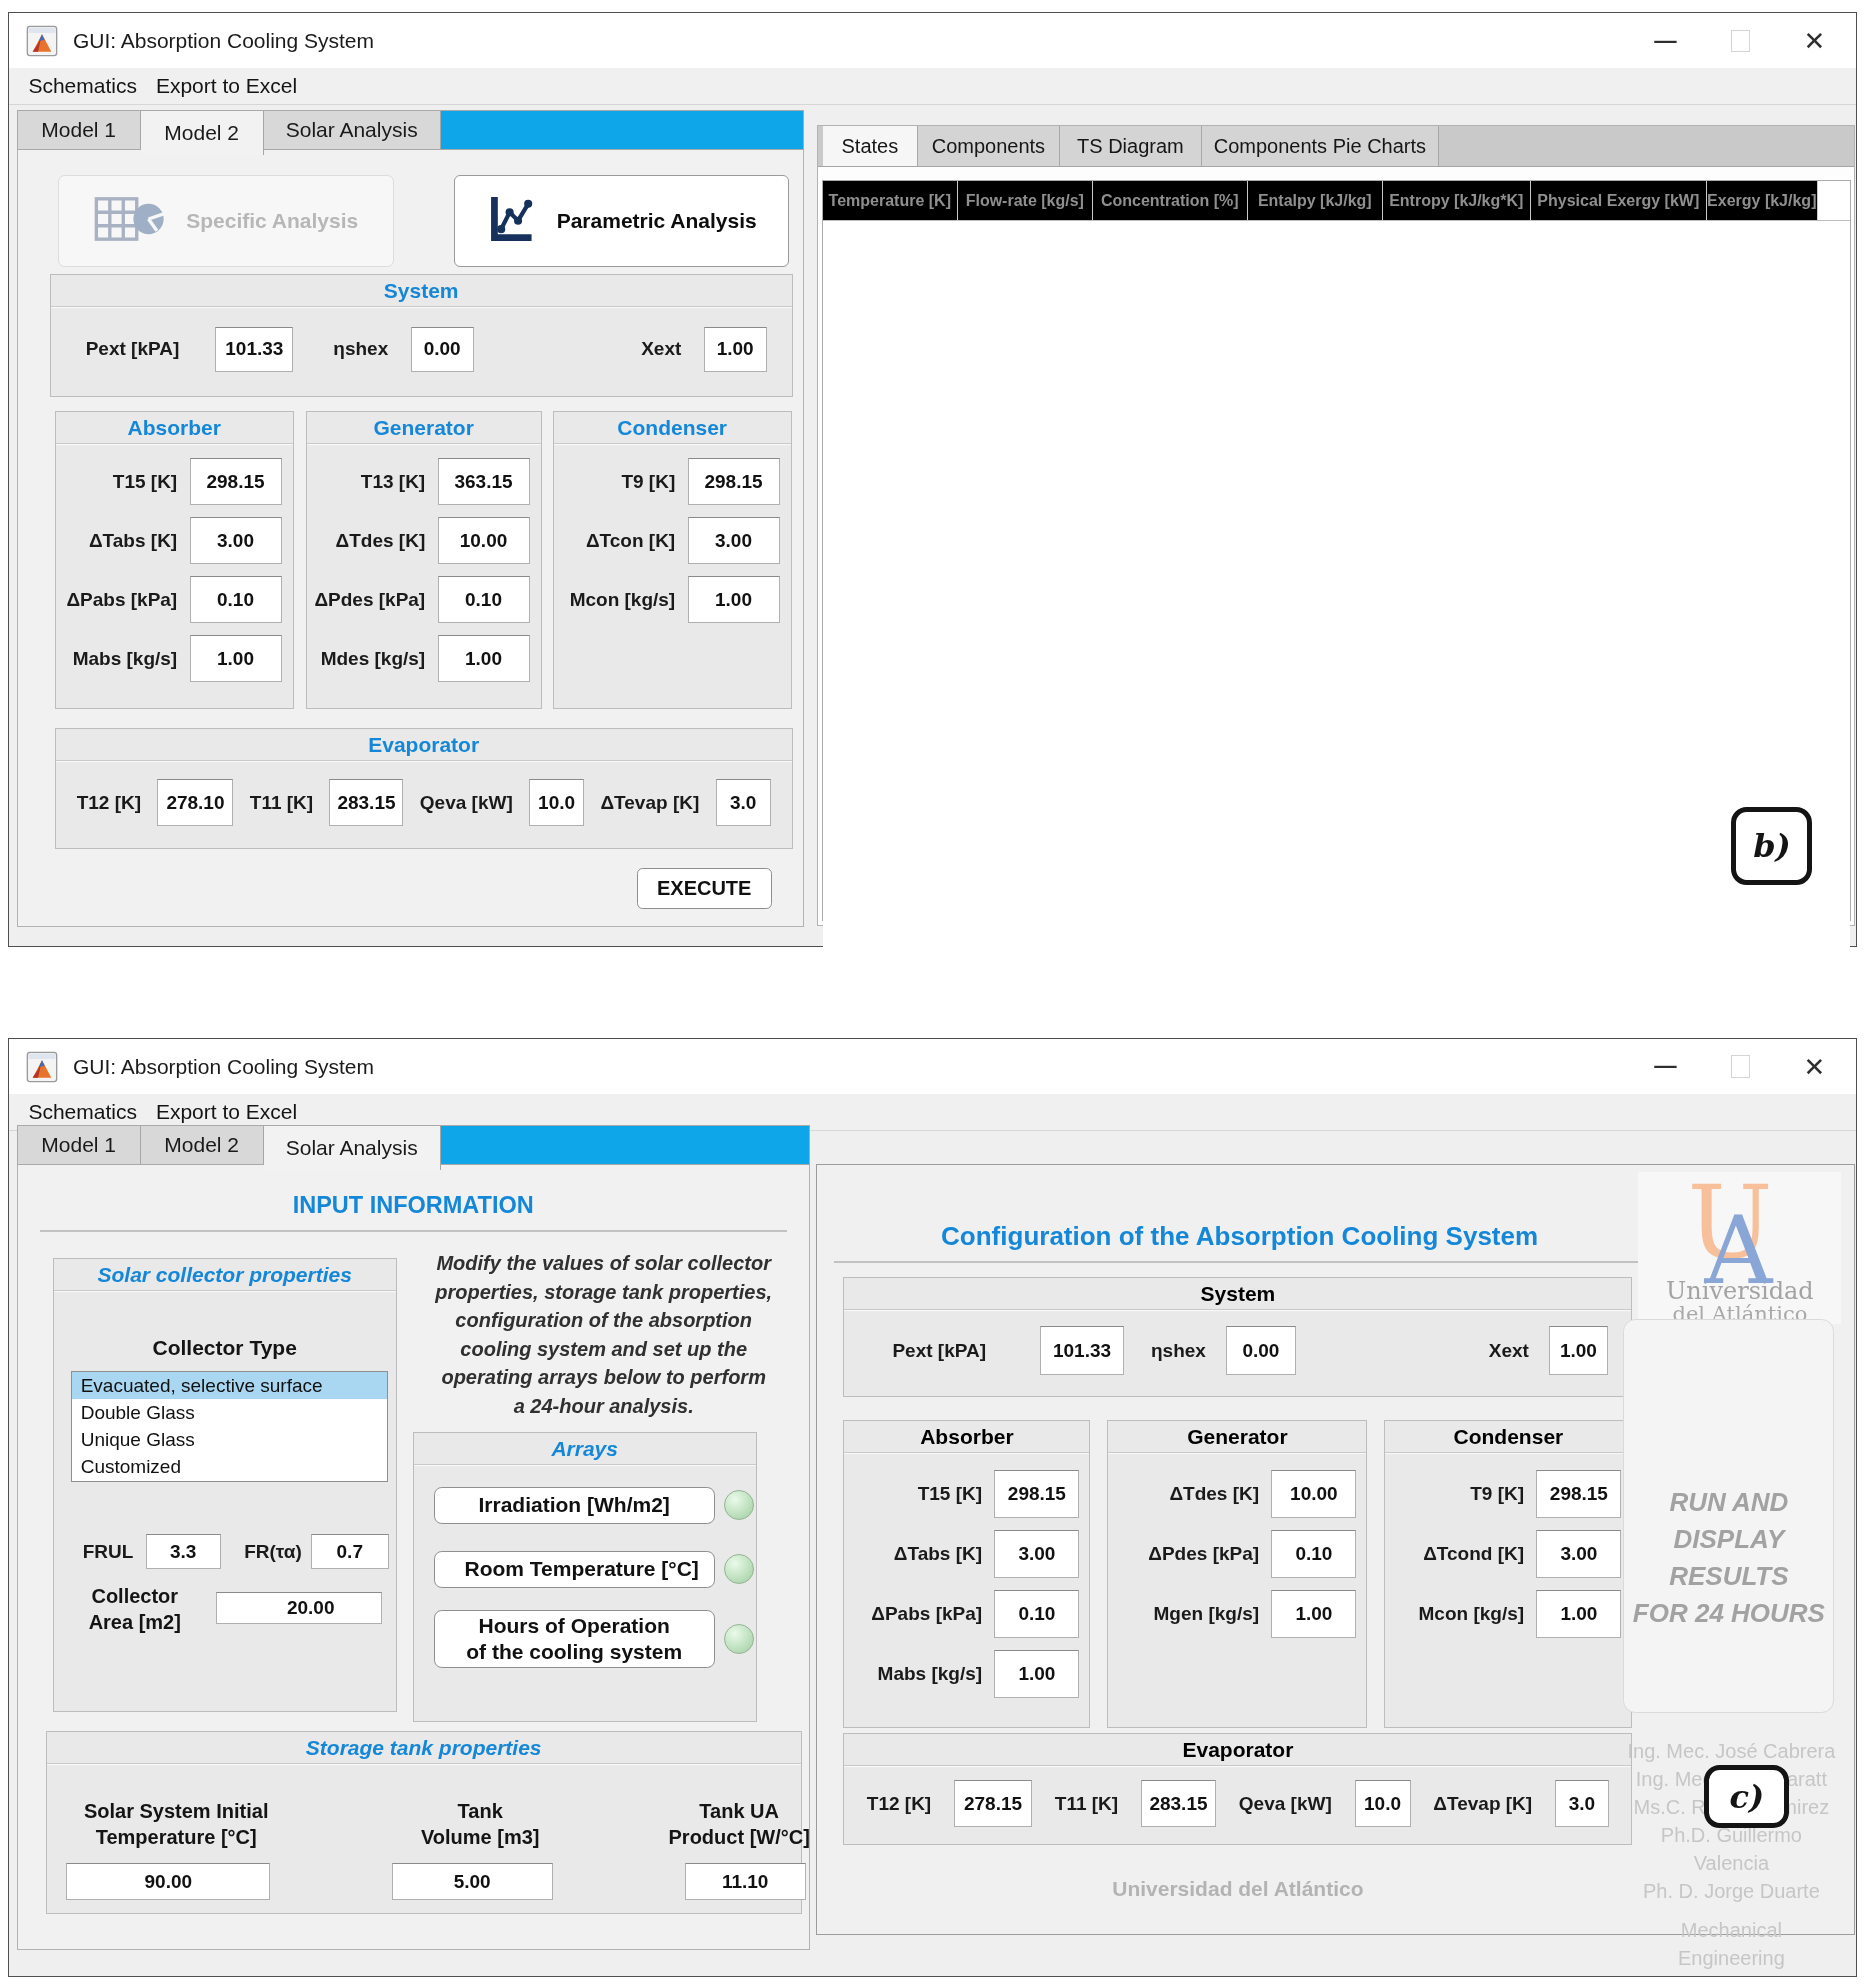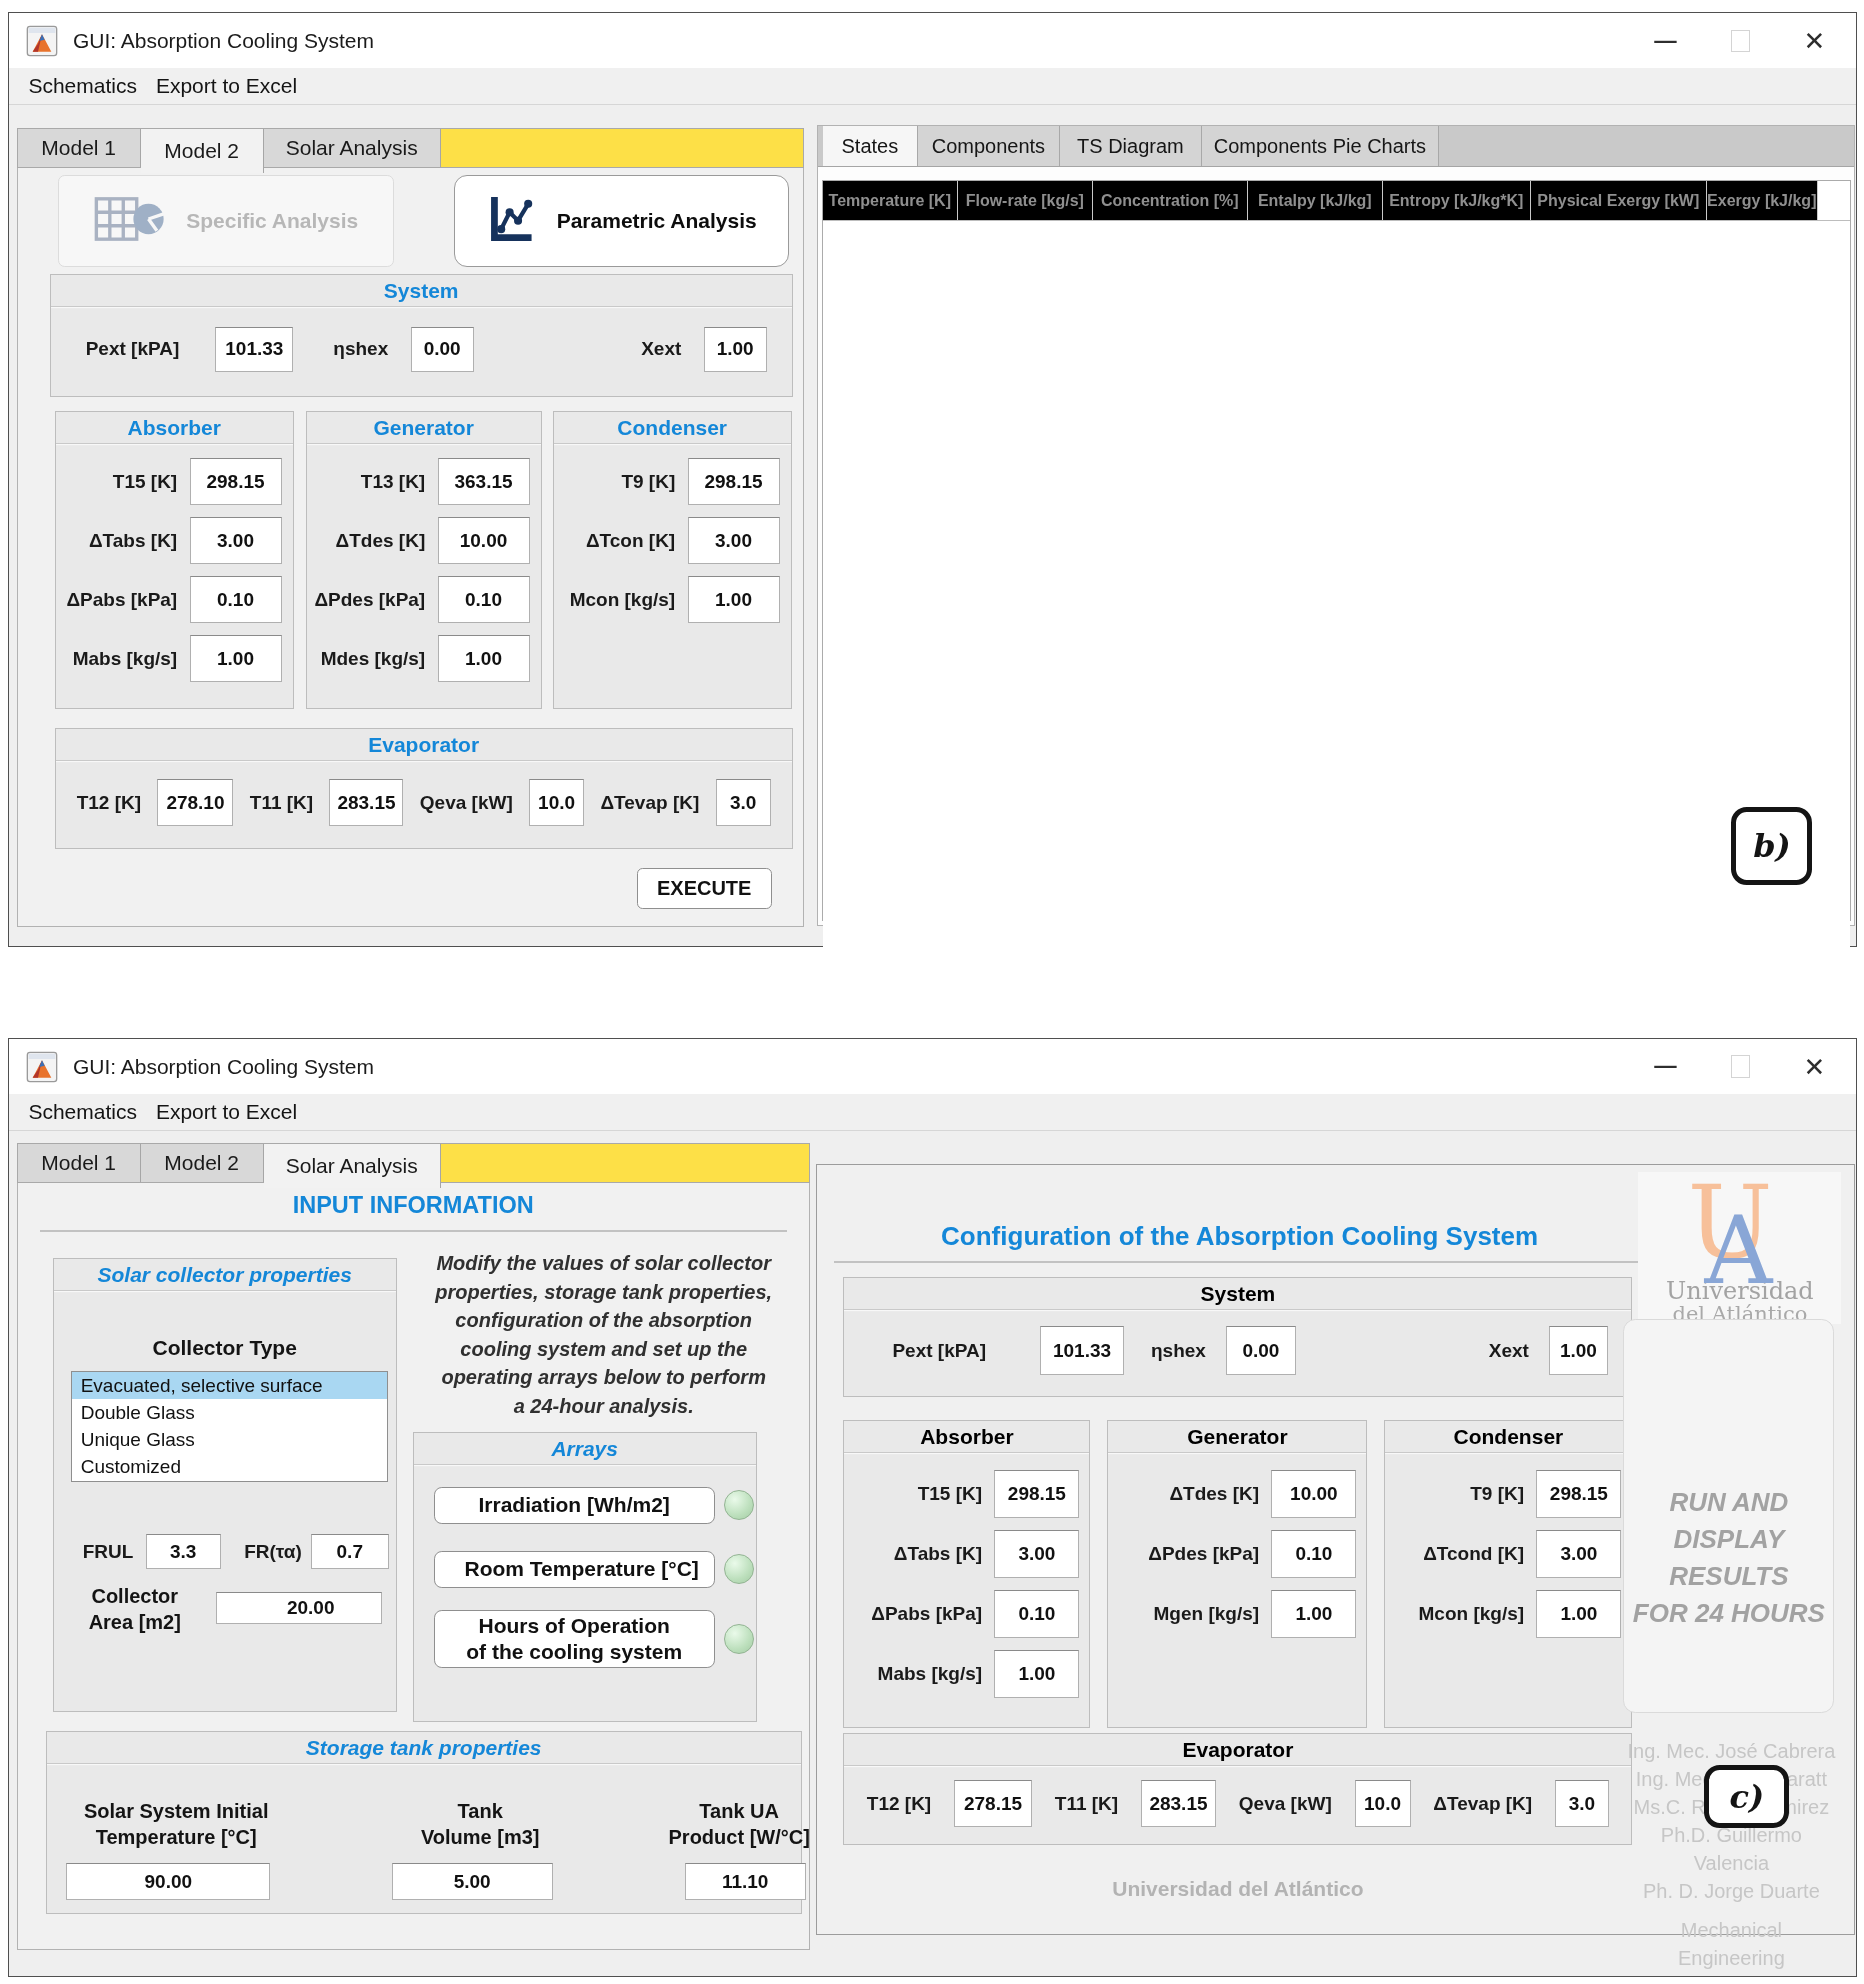--- a/index.html
+++ b/index.html
@@ -17,22 +17,22 @@
   .title-text { margin-left:14.5px; font-size:21px; color:#1b1b1b; }
   .win-controls { position:absolute; right:31px; top:0; height:55px; display:flex; align-items:center; gap:54px; }
   .ctrl { font-size:26px; color:#2e2e2e; line-height:1; cursor:default; }
   .ctrl.min { font-size:22.4px; font-weight:bold; }
   .maxbox { width:19px; height:22.4px; border:1.7px solid #d4d4d4; }
 
   .menubar { height:37px; background:#f0f0f0; border-bottom:1.1px solid #d6d6d6;
              display:flex; align-items:center; font-size:21px; color:#141414; }
   .menu-item { margin-left:19px; }
 
-  .tabstrip { position:absolute; left:7.3px; height:40px; background:#fde047;
-              border:1.1px solid #a9a9a9; display:flex; z-index:3;margin-top:18px; }
+  .tabstrip { position:absolute; left:7.3px; height:40px; background:#0ea5e9;
+              border:1.1px solid #a9a9a9; display:flex; z-index:3; }
   #win-b .tabstrip.main { top:97px; width:787px; }
   #win-c .tabstrip.main { top:86px; width:793px; }
   .tab { width:123px; display:flex; align-items:center; justify-content:center;
          font-size:21px; color:#1a1a1a; background:#d8d8d8; border-right:1.1px solid #a6a6a6; }
   .tab.wide { width:177px; }
   .tab.sel { background:#f2f2f2; height:44px; margin-bottom:-5.6px; z-index:4; }
 
   .main-panel { position:absolute; background:#f1f1f1; border:1.1px solid #b2b2b2; }
   #win-b .left-panel  { left:7.3px;  top:136px; width:787px; height:778px; }
   #win-b .right-panel { left:808px; top:112px; width:1038px; height:801px; background:#fdfdfd; }
@@ -57,21 +57,21 @@
   .btn { background:#ffffff; border:1.1px solid #8f8f8f; border-radius:5.6px;
          display:flex; align-items:center; justify-content:center;
          font-size:21px; font-weight:bold; color:#111; cursor:pointer; }
 
   
   .btn-specific { position:absolute; left:40px; top:25px; width:336px; height:92px;
                   background:#f7f7f7; border:1.1px solid #dcdcdc; border-radius:6.7px;
                   color:#b7b7b7; gap:19px; display:flex; align-items:center; justify-content:center;
                   font-size:21px; font-weight:bold; }
   .btn-parametric { position:absolute; left:436px; top:25px; width:335px; height:92px;
-                  background:#ffffff; border:1.7px solid #9a9a9a; border-radius:13px;
+                  background:#ffffff; border:1.7px solid #9a9a9a; border-radius:6px;
                   gap:17px; display:flex; align-items:center; justify-content:center;
                   font-size:21px; font-weight:bold; color:#0d0d0d; }
   .sysrow { display:flex; align-items:center; height:84px; padding:0 25px 0 35px; }
   .execute { position:absolute; left:619px; top:718px; width:135px; height:41px; font-size:20px; }
 
   .rtabs { position:absolute; left:0; top:0; right:0; height:41px; background:#c9c9c9;
            border-bottom:1.1px solid #a5a5a5; display:flex; padding-left:4.5px; }
   .rtab { display:flex; align-items:center; justify-content:center; font-size:20px;
           background:#d4d4d4; border-right:1.1px solid #a8a8a8; color:#161616; }
   .rtab.sel { background:#f6f6f6; }

